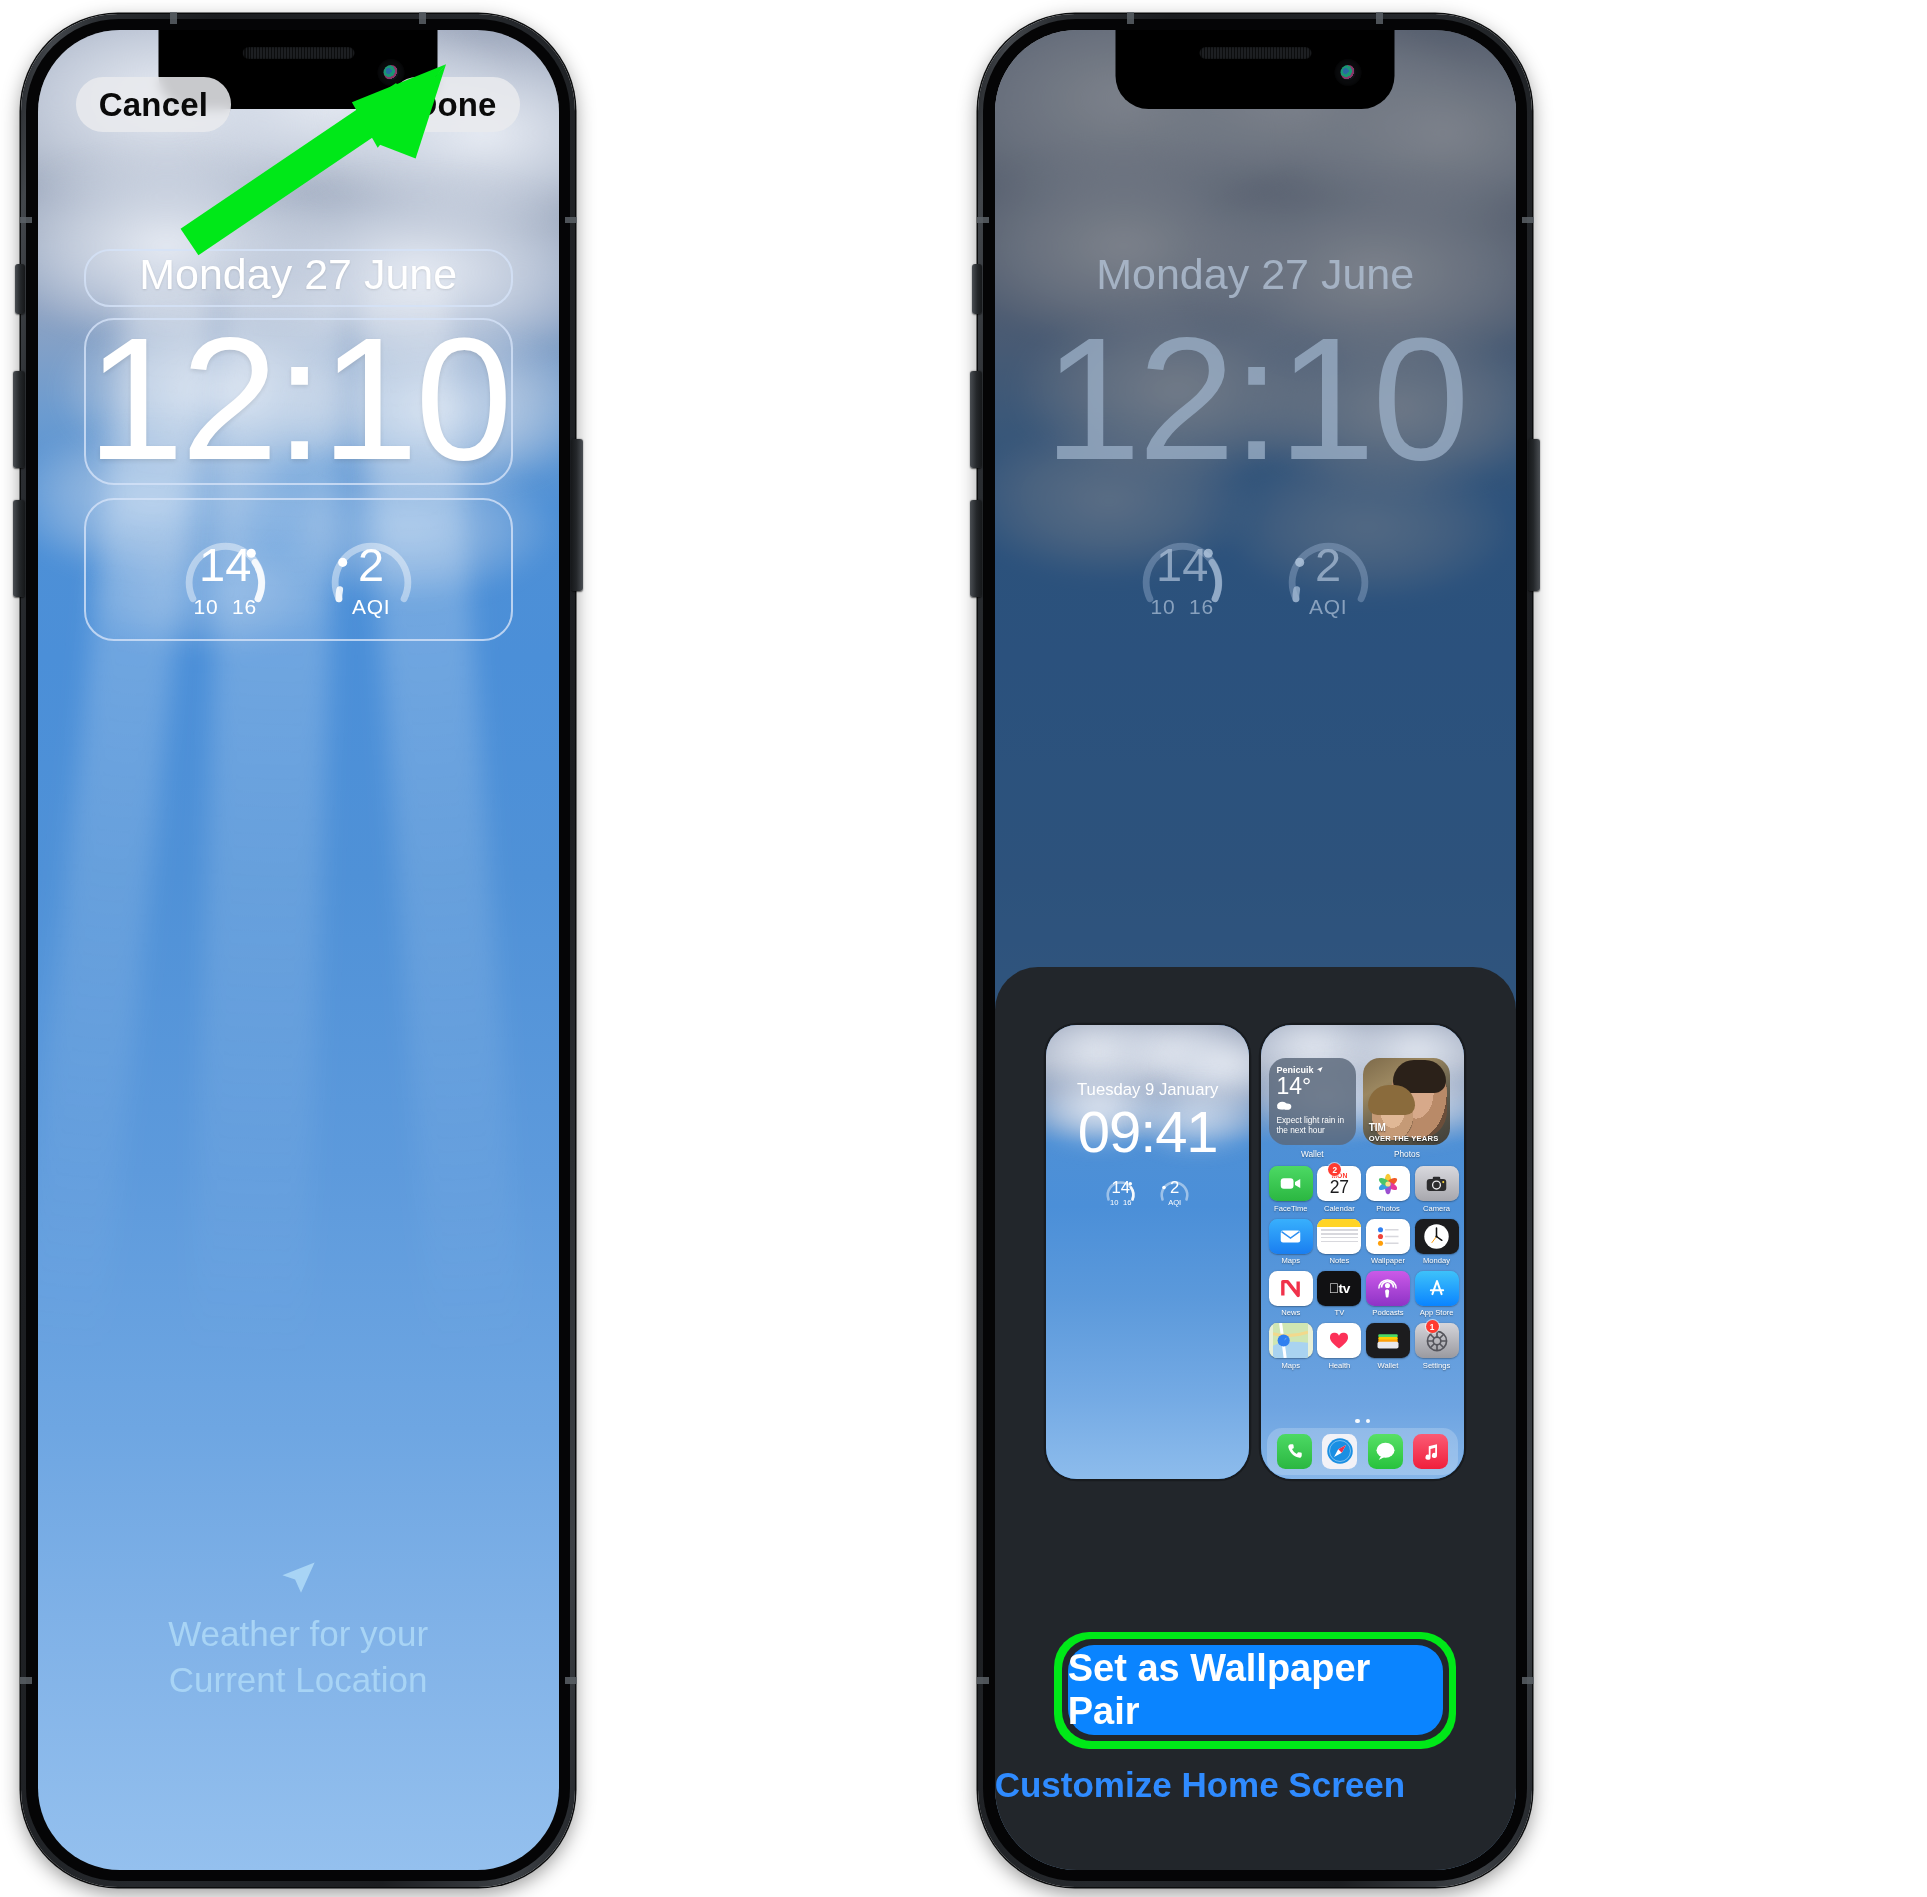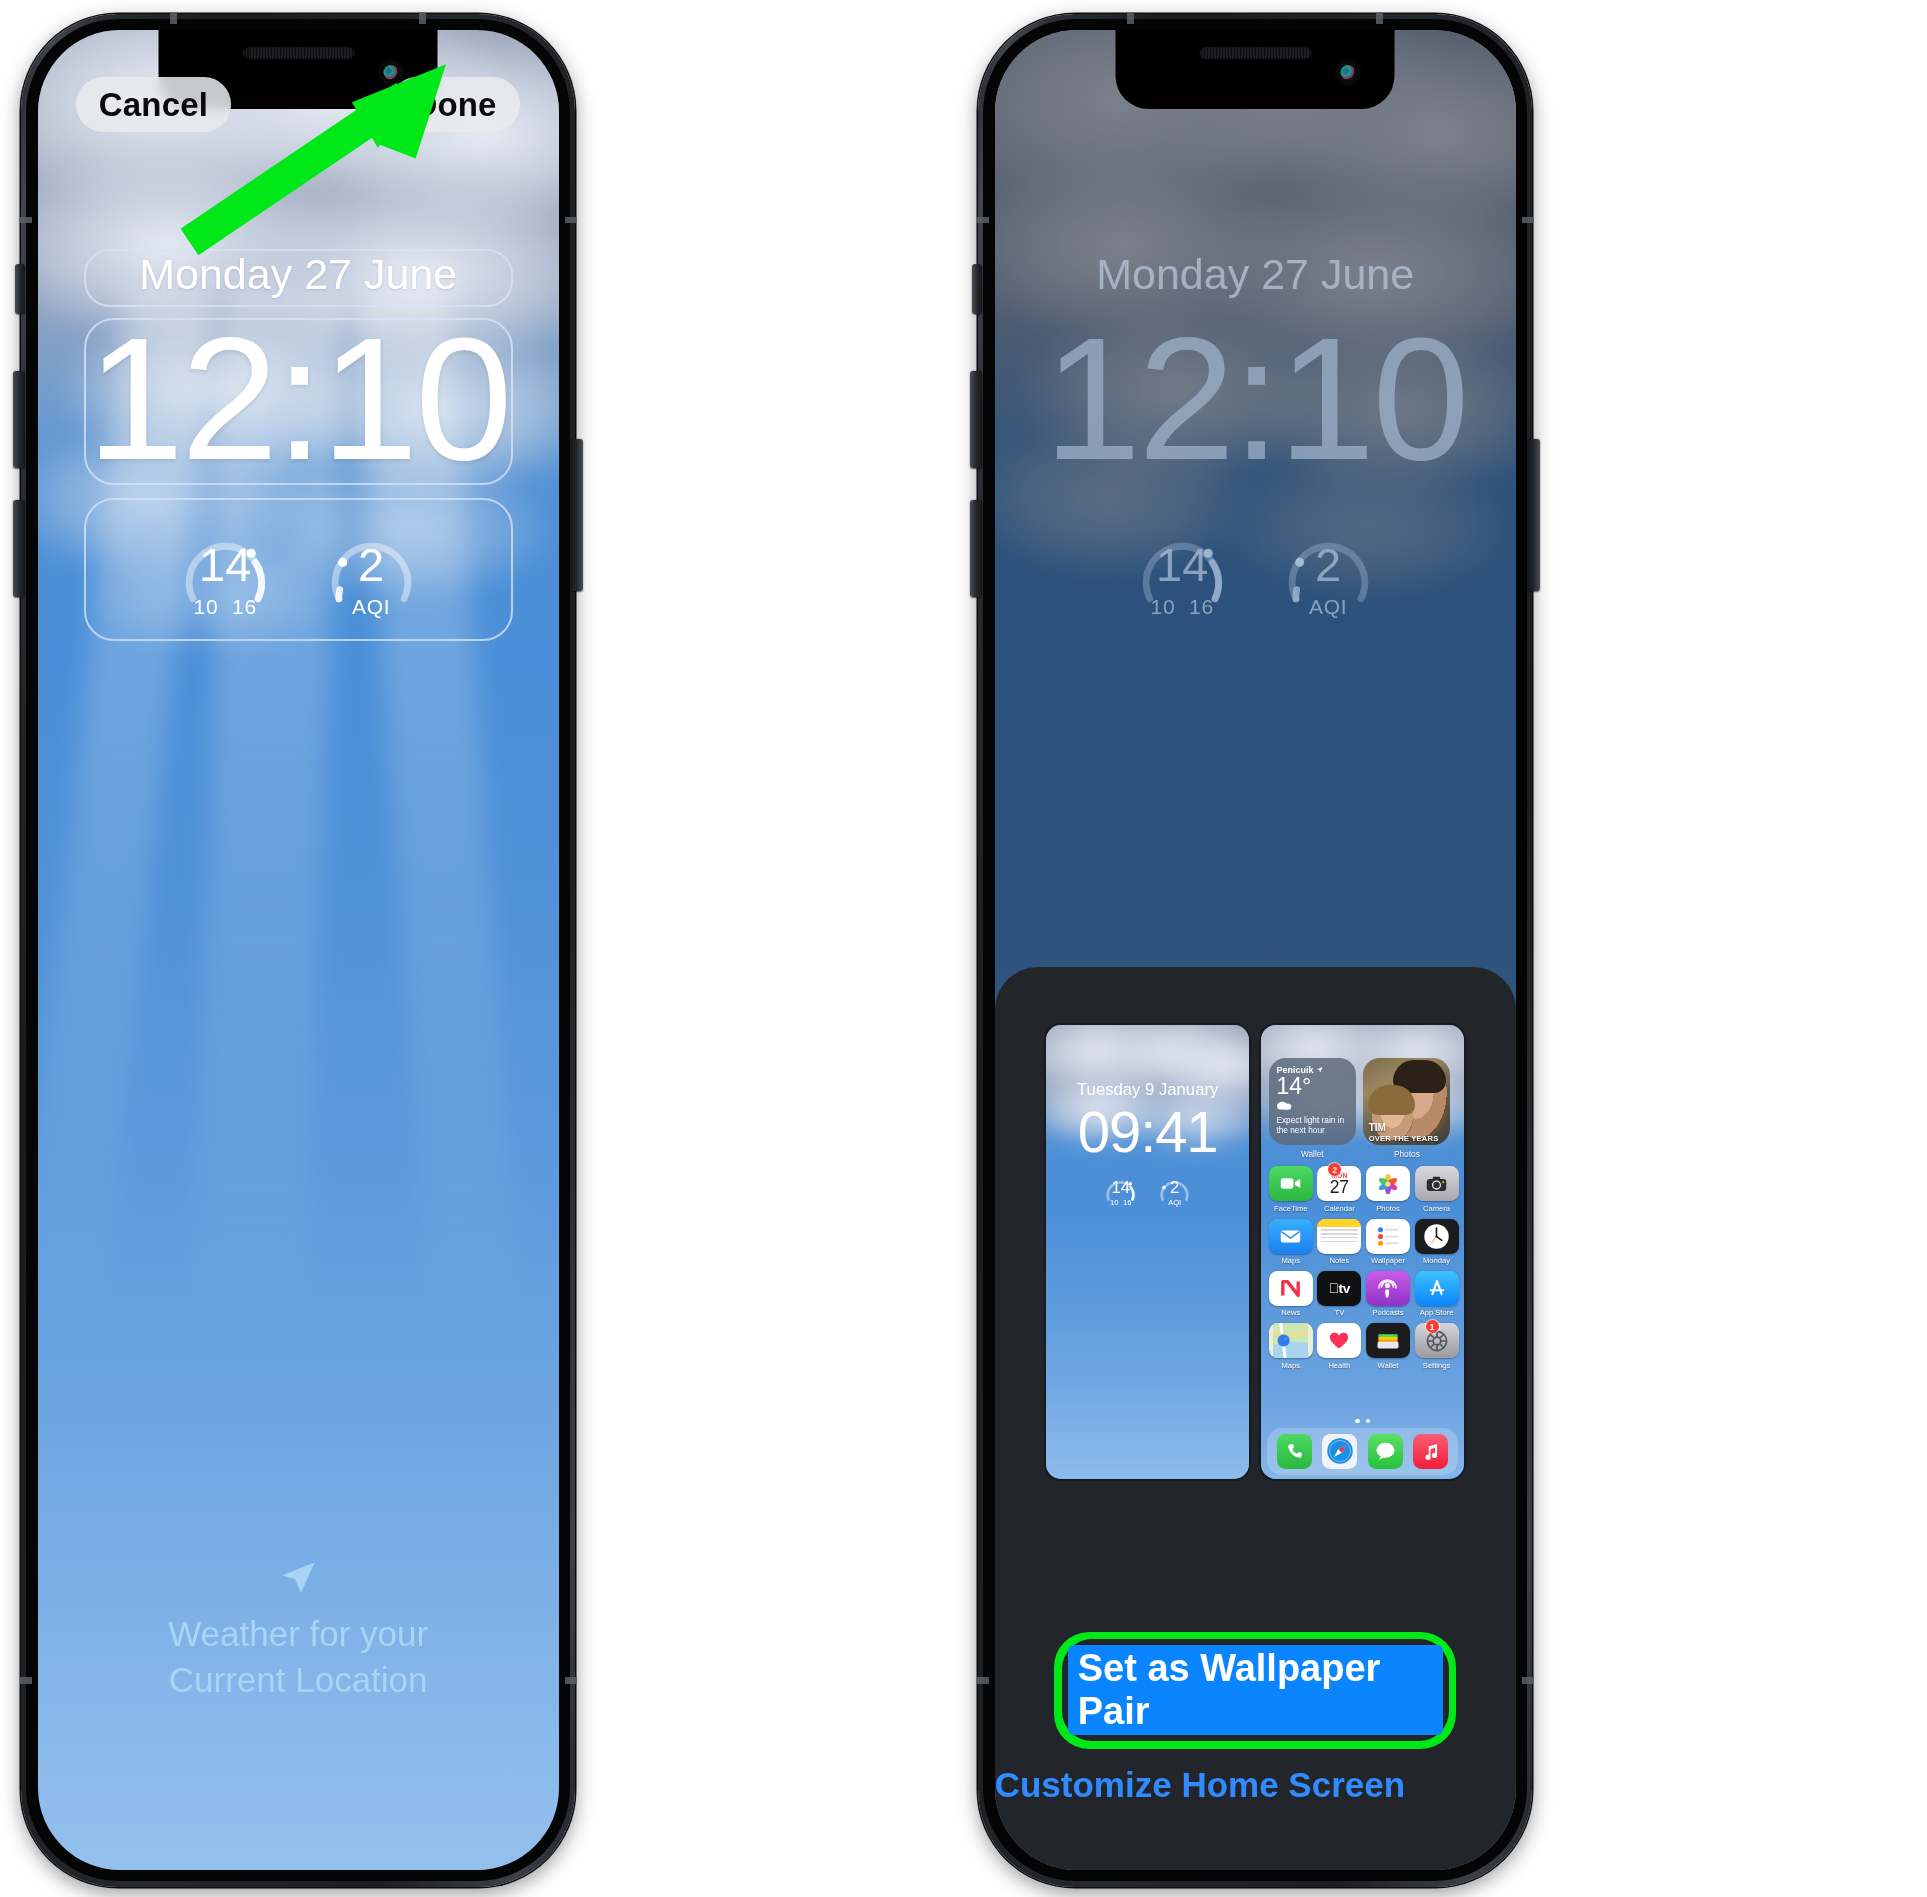--- a/index.html
+++ b/index.html
@@ -169,21 +169,21 @@
   .sheet {
     position:absolute; left:0; right:0; bottom:0; height:903px;
     background:#22262b; border-top-left-radius:43px; border-top-right-radius:43px;
     z-index:25;
   }
   .previews {
     position:absolute; left:0; right:0; top:58px;
     display:flex; justify-content:center; gap:12px;
   }
   .prev {
-    width:203px; height:454px; border-radius:15px; overflow:hidden;
+    width:203px; height:454px; border-radius:31px; overflow:hidden;
     position:relative; background:#2b6fb5;
     box-shadow:0 0 0 2.3px rgba(0,0,0,.28);
   }
 
   
   .pv-date {
     position:absolute; left:0; right:0; top:55px; text-align:center;
     color:#fff; font-size:16.7px; font-weight:400;
   }
   .pv-time {
@@ -280,23 +280,23 @@
   .cta-wrap { position:absolute; left:73px; right:73px; bottom:135px; }
   .cta-green {
     position:absolute; left:-13.7px; right:-13.7px; top:-13.7px; bottom:-13.7px;
     border-radius:35px; background:#00e818;
   }
   .cta-black {
     position:absolute; left:-6px; right:-6px; top:-6px; bottom:-6px;
     border-radius:30px; background:#22262b;
   }
   .cta {
-    position:relative; height:90px; border-radius:6px; background:#0a84ff;
+    position:relative; height:90px; border-radius:26px; background:#0a84ff;
     display:flex; align-items:center; justify-content:center;
-    color:#fff; font-size:38px; font-weight:700; z-index:2;padding-left:10px;
+    color:#fff; font-size:38px; font-weight:700; z-index:2;
   }
   .cta-sub {
     position:absolute; left:0; right:0; bottom:65px; text-align:left;
     color:#2f8bff; font-size:35px; font-weight:700;
   }
 
   
   .pointer { position:absolute; left:0; top:0; z-index:60; pointer-events:none; }
 </style>
 </head>

